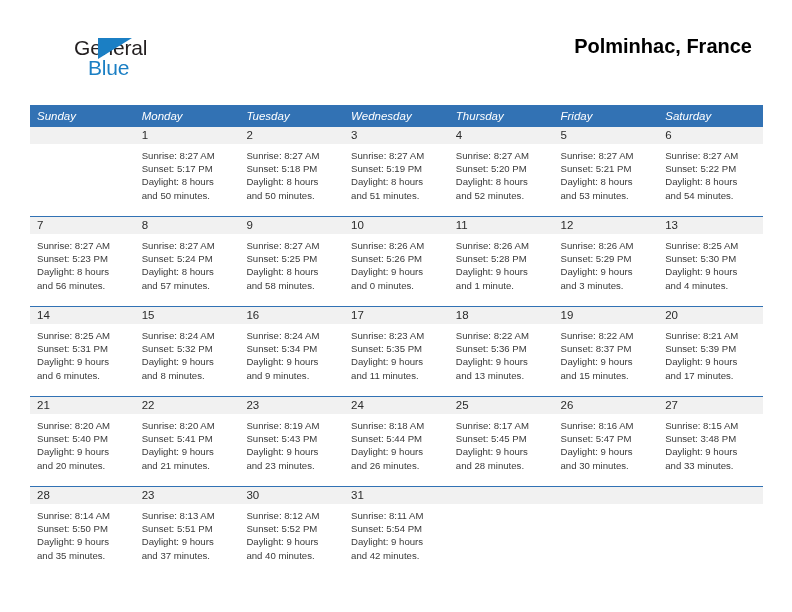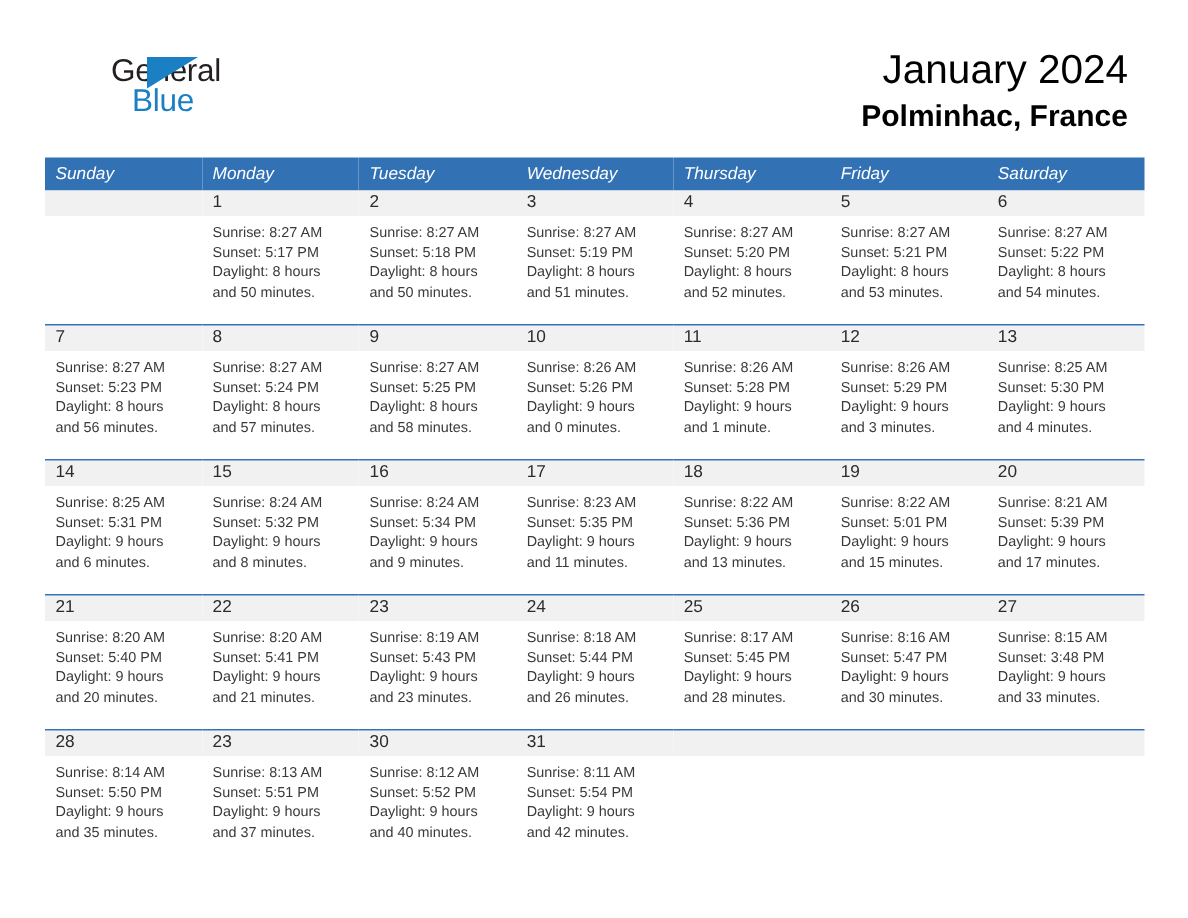--- a/index.html
+++ b/index.html
@@ -152,21 +152,20 @@
 
   <div class="header">
 
     <div class="brand">
       <span class="brand-general">General</span>
       <span class="brand-triangle"></span>
       <span class="brand-blue">Blue</span>
     </div>
 
     <div class="title-block">
-      <div class="title-main">January 2024</div>
       <div class="title-sub">Polminhac, France</div>
     </div>
 
   </div>
 
   <table class="calendar">
     <colgroup>
       <col>
         <col>
         <col>
@@ -402,21 +401,21 @@
                 <div>Daylight: 9 hours</div>
                 <div>and 13 minutes.</div>
               </div>
             </div>
           </td>
         <td>
             <div class="cell">
               <div class="daynum-band">19</div>
               <div class="details">
                 <div>Sunrise: 8:22 AM</div>
-                <div>Sunset: 5:01 PM</div>
+                <div>Sunset: 8:37 PM</div>
                 <div>Daylight: 9 hours</div>
                 <div>and 15 minutes.</div>
               </div>
             </div>
           </td>
         <td>
             <div class="cell">
               <div class="daynum-band">20</div>
               <div class="details">
                 <div>Sunrise: 8:21 AM</div>

